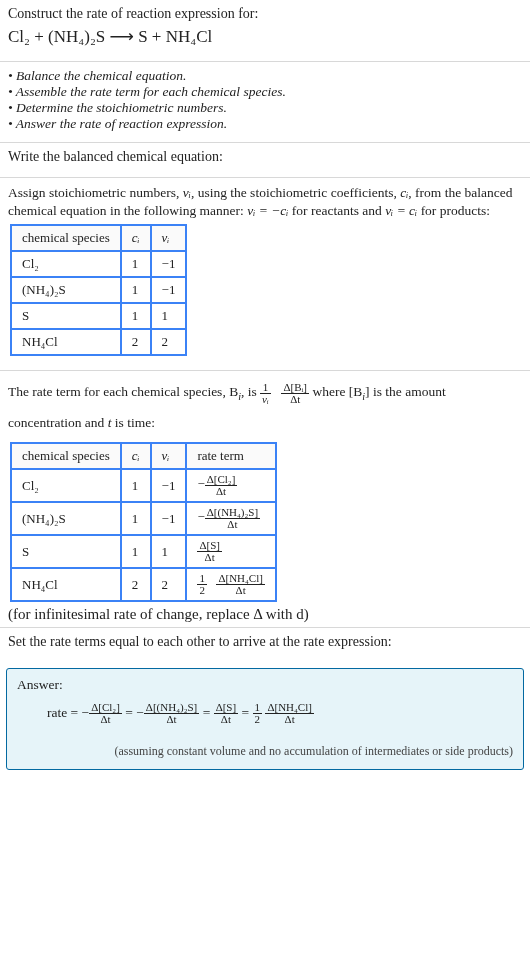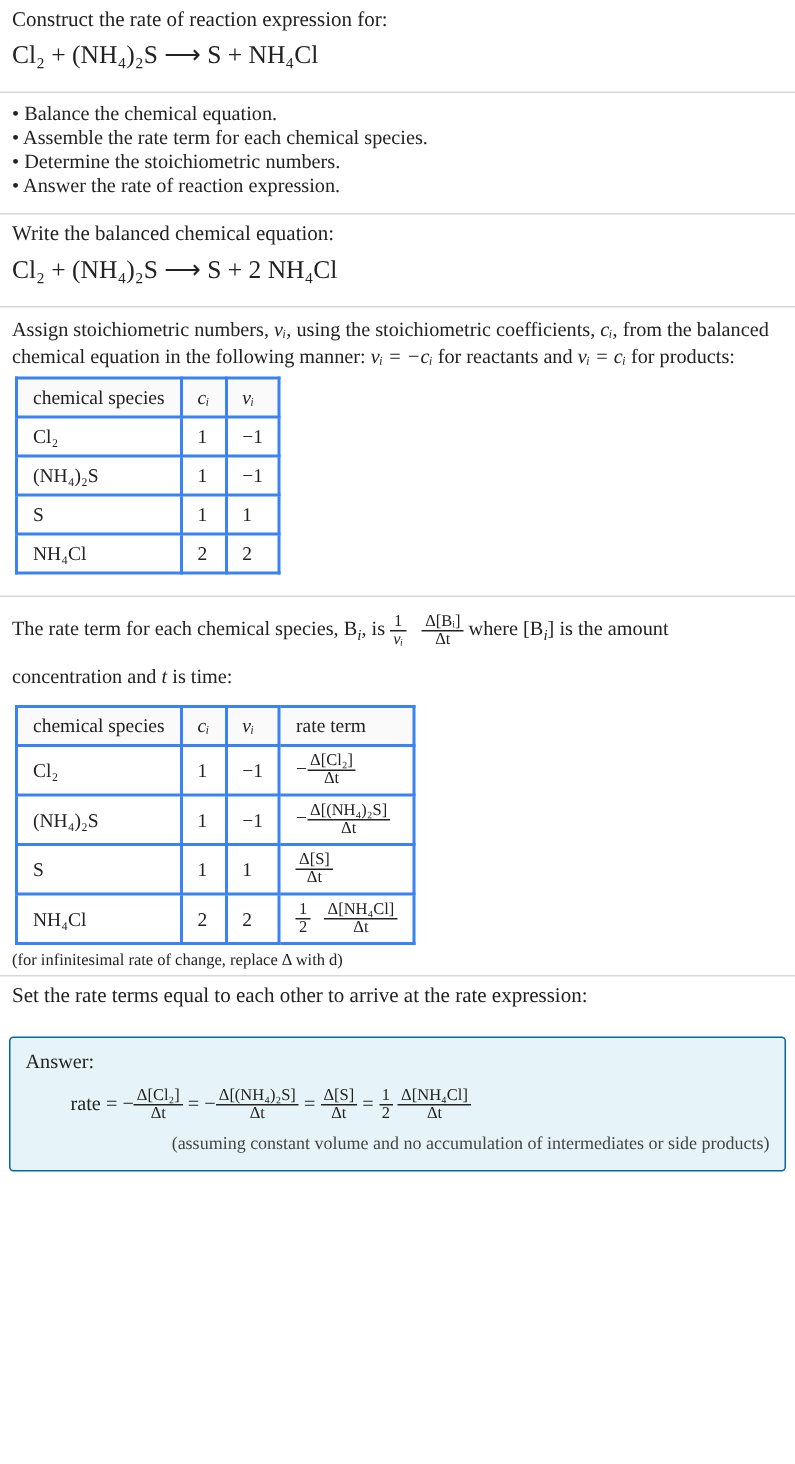--- a/index.html
+++ b/index.html
@@ -17,21 +17,21 @@
   }
   .section.noborder { border-bottom: none; }
   .heading {
     font-size: 14px;
     margin-bottom: 2px;
   }
   .equation-line {
     font-size: 17px;
     padding: 2px 0 4px 0;
   }
-  .bullet-list { padding-left: 0; }
+  .bullet-list { padding-left: 0; font-style: italic; }
   .bullet-list div::before { content: "• "; }
   table.stoich {
     border-collapse: collapse;
     margin: 4px 0 4px 2px;
     font-size: 13px;
   }
   table.stoich th, table.stoich td {
     border: 2px solid #3b82f6;
     padding: 4px 10px;
     text-align: left;
@@ -53,38 +53,39 @@
     padding: 0 2px;
   }
   .frac .den {
     display: block;
     padding: 0 2px;
   }
   .rate-sentence {
     line-height: 2.2;
   }
   .note {
-    font-size: 11px;
+    font-size: 15px;
     padding: 0 8px 4px 8px;
   }
   .answer-box {
     background: #e6f4f9;
     border: 1px solid #0369a1;
     border-radius: 3px;
     margin: 6px 6px 8px 6px;
     padding: 8px 10px 10px 10px;
     font-size: 13.5px;
   }
   .answer-box .label { margin-bottom: 6px; }
   .answer-box .expr { padding-left: 30px; line-height: 2; }
   .answer-box .assume {
     font-size: 12px;
     text-align: right;
     color: #444;
     padding-top: 6px;
+    margin-top: 12px;
   }
   sub { font-size: 0.75em; }
 </style>
 </head>
 <body>
 
 <div class="section">
   <div class="heading">Construct the rate of reaction expression for:</div>
   <div class="equation-line">Cl₂ + (NH₄)₂S  ⟶  S + NH₄Cl</div>
 </div>
@@ -93,21 +94,20 @@
   <div class="bullet-list">
     <div>Balance the chemical equation.</div>
     <div>Assemble the rate term for each chemical species.</div>
     <div>Determine the stoichiometric numbers.</div>
     <div>Answer the rate of reaction expression.</div>
   </div>
 </div>
 
 <div class="section">
   <div class="heading">Write the balanced chemical equation:</div>
-  <div class="equation-line">Cl₂ + (NH₄)₂S  ⟶  S + 2 NH₄Cl</div>
 </div>
 
 <div class="section">
   <div style="line-height:1.35;">
     <span>Assign stoichiometric numbers, </span><span class="italic">νᵢ</span><span>, using the stoichiometric coefficients, </span><span class="italic">cᵢ</span><span>, from the balanced chemical equation in the following manner: </span><span class="italic">νᵢ = −cᵢ</span><span> for reactants and </span><span class="italic">νᵢ = cᵢ</span><span> for products:</span>
   </div>
   <table class="stoich">
     <tbody>
         <tr>
       <th>chemical species</th>

